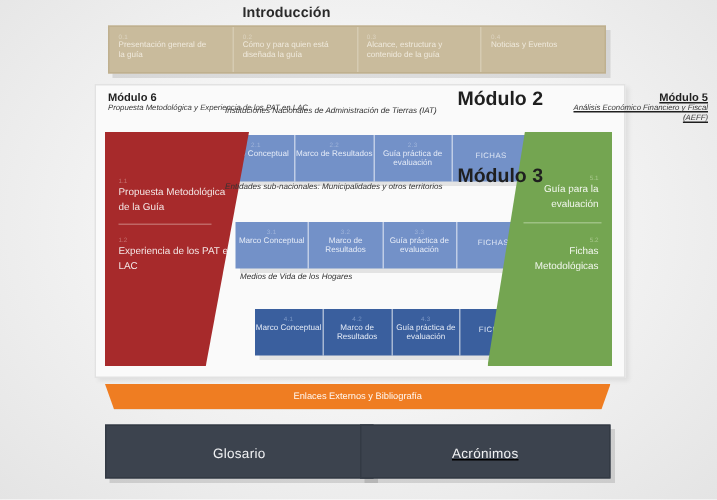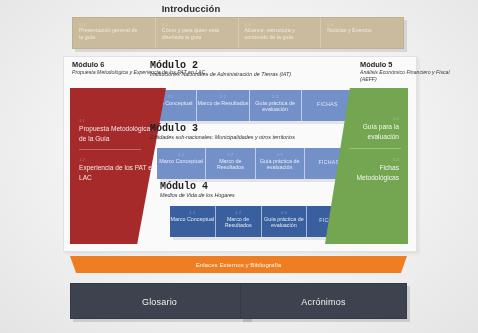--- a/index.html
+++ b/index.html
@@ -77,30 +77,29 @@
     line-height: 9px;
   }
   .mod-sub {
     font-size: 5.2px;
     font-style: italic;
     font-weight: normal;
     color: #3a3a3a;
     line-height: 6.6px;
   }
   #mod1-head { left: 72px; top: 60px; text-align: left; }
-  #mod5-head { left: 360px; top: 60px; width: 100px; text-align: left; }
+  #mod5-head { left: 372px; top: 60px; width: 100px; text-align: right; text-decoration: underline; }
 
   
   .mod-band-head {
-    text-align: left;
-    font-size: 10px;
+    text-align: right;
+    font-size: 13px;
     font-weight: bold;
     color: #1f1f1f;
     line-height: 9.5px;
-    font-family: Liberation Mono, monospace;
   }
   .mod-band-sub {
     font-size: 5.4px;
     font-style: italic;
     font-weight: normal;
     color: #333;
     line-height: 7px;
   }
   #mod2-head {
     position: absolute;
@@ -232,21 +231,21 @@
   .pal-b .bnum { color: #7b97c6; }
   .pal-b .blabel { color: #e3eaf6; }
   .pal-b .fichas { color: #dbe4f3; font-size: 5.2px; letter-spacing: 0.3px; }
 
   .fichas-cell { padding-top: 11px; }
 
   
   #mod3-head {
     position: absolute;
     left: 150px;
-    top: 124px;
+    top: 112px;
     width: 212px;
     z-index: 4;
   }
   #mod4-head {
     position: absolute;
     left: 160px;
     top: 182px;
     width: 202px;
     z-index: 4;
   }
@@ -284,21 +283,21 @@
     z-index: 3;
   }
   .dark-box span {
     display: block;
     font-size: 9px;
     color: #f0f1f3;
     line-height: 36px;
     letter-spacing: 0.2px;
   }
   #box-glosario { left: 70px; width: 179px; }
-  #box-acronimos { left: 240px; width: 167px; }
+  #box-acronimos { left: 240px; width: 167px; text-decoration: underline; }
 </style>
 </head>
 <body>
 
 <div id="canvas">
 
   <div class="intro-title">Introducción</div>
 
   <div class="intro-band">
     <div class="intro-cell">
@@ -335,21 +334,20 @@
     <div class="mod-band-head">Módulo 2</div>
     <div class="mod-band-sub">Instituciones Nacionales de Administración de Tierras (IAT)</div>
   </div>
 
   <div id="mod3-head">
     <div class="mod-band-head">Módulo 3</div>
     <div class="mod-band-sub">Entidades sub-nacionales: Municipalidades y otros territorios</div>
   </div>
 
   <div id="mod4-head">
-    <div class="mod-band-head">Módulo 4</div>
     <div class="mod-band-sub">Medios de Vida de los Hogares</div>
   </div>
 
   <div class="red-panel">
     <div class="red-inner">
       <div class="red-item">
         <div class="red-num">1.1</div>
         <div class="red-label">Propuesta Metodológica de la Guía</div>
       </div>
       <div class="red-div"></div>

